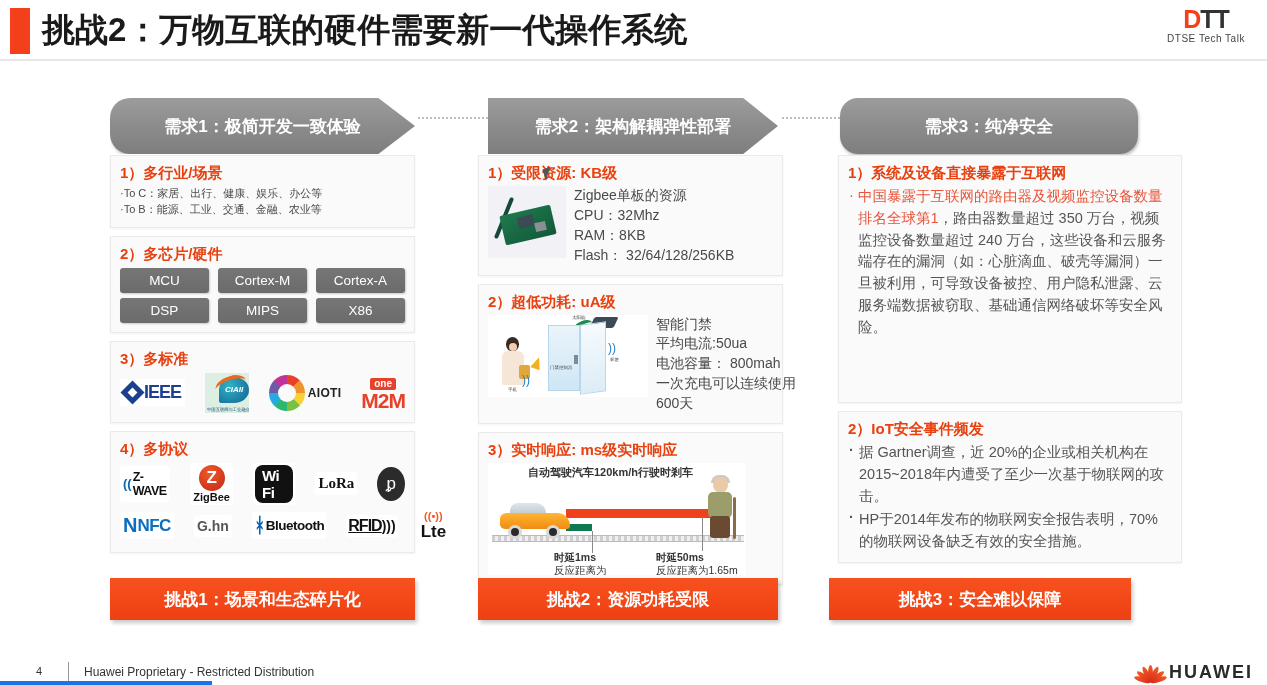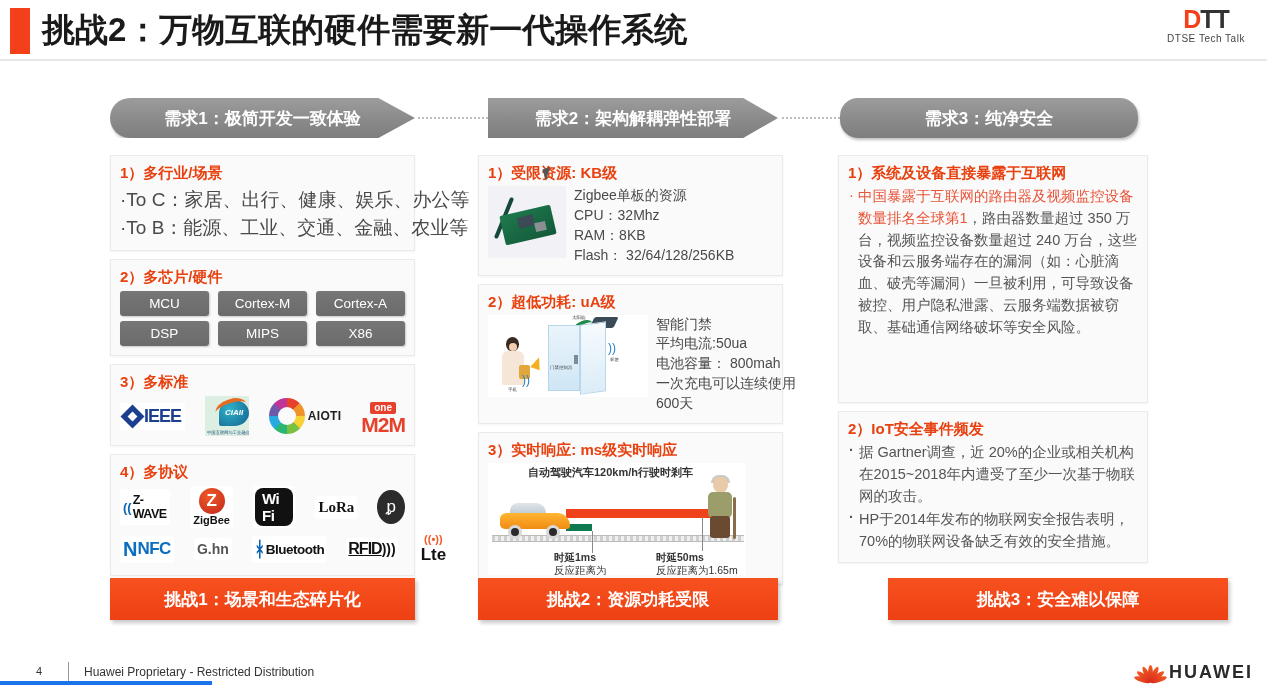--- a/index.html
+++ b/index.html
@@ -26,55 +26,55 @@
     background: #e8e8e8;
   }
   .dtt-logo { position: absolute; right: 8px; top: 6px; width: 106px; height: 44px; text-align:center; }
   .dtt-mark { font-size: 25px; font-weight: bold; line-height: 26px; letter-spacing:-1px; }
   .dtt-mark .d { color:#f4401a; }
   .dtt-mark .t { color:#333; }
   .dtt-sub { font-size: 10px; color:#444; letter-spacing:0.5px; margin-top:1px; }
 
   
   .pill {
-    position: absolute; top: 98px; height: 40px;
+    position: absolute; top: 98px; height: 56px;
     background: linear-gradient(180deg,#9c9c9c 0%, #8a8a8a 55%, #7e7e7e 100%);
     color: #fff; font-size: 17px; font-weight: bold;
     display: flex; align-items: center; justify-content: center;
     box-shadow: 1px 2px 3px rgba(0,0,0,0.25);
   }
   .pill.c1 { left:110px;  width: 305px; border-radius: 20px 20px 20px 20px;
              clip-path: polygon(0 0, 88% 0, 100% 50%, 88% 100%, 0 100%); }
   .pill.c2 { left:488px;  width: 290px; clip-path: polygon(0 0, 88% 0, 100% 50%, 88% 100%, 0 100%); }
   .pill.c3 { left:840px;  width: 298px; border-radius:18px; }
   .connector {
     position: absolute; top: 117px; height: 0;
     border-top: 2px dotted #bdbdbd;
   }
   .connector.a { left: 418px; width: 70px; }
   .connector.b { left: 782px; width: 58px; }
 
   
   .col { position: absolute; top: 155px; width: 305px; }
   .col.c1 { left: 110px; }
   .col.c2 { left: 478px; }
-  .col.c3 { left: 838px; width: 310px; }
+  .col.c3 { left: 838px; width: 344px; }
 
   .panel {
     background: #fafafa;
     border: 1px solid #eaeaea;
     box-shadow: 0 1px 2px rgba(0,0,0,0.05);
     margin-bottom: 8px;
     padding: 8px 9px 9px 9px;
   }
   .panel-title {
     color: #e8400f; font-weight: bold; font-size: 15px;
     margin-bottom: 3px; white-space: nowrap;
   }
-  .bullets { font-size: 19px; color: #4a4a4a; line-height: 1.45; }
+  .bullets { font-size: 11px; color: #4a4a4a; line-height: 1.45; }
   .bullets div { white-space: nowrap; }
 
   
   .chipgrid { display: grid; grid-template-columns: repeat(3, 1fr); gap: 5px 9px; margin-top:4px; }
   .chip {
     background: linear-gradient(180deg,#767676,#6b6b6b);
     color:#fff; font-size: 13.5px; text-align:center;
     padding: 5px 6px; border-radius: 3px;
     box-shadow: 1px 1px 2px rgba(0,0,0,0.2);
   }
@@ -202,21 +202,21 @@
   
   .obar {
     position:absolute; top: 578px; height: 42px;
     background: linear-gradient(180deg,#f7511f,#ee4013);
     color:#fff; font-weight:bold; font-size:17px;
     display:flex; align-items:center; justify-content:center;
     box-shadow: 2px 3px 4px rgba(0,0,0,0.22);
   }
   .obar.b1 { left:110px; width:305px; }
   .obar.b2 { left:478px; width:300px; }
-  .obar.b3 { left:888px; width:340px; }
+  .obar.b3 { left:829px; width:302px; }
 
   
   .footer-rule { position:absolute; left:68px; top:662px; width:1px; height:22px; background:#999; }
   .footer-num { position:absolute; left:36px; top:665px; font-size:11px; color:#333; }
   .footer-txt { position:absolute; left:84px; top:665px; font-size:12px; color:#333; }
   .footer-bar { position:absolute; left:0; top:681px; width:212px; height:4px; background:#1a73e8; }
   .hw-logo { position:absolute; right:14px; top:662px; display:flex; align-items:center; gap:6px; }
   .hw-flower { width:26px; height:18px; position:relative; }
   .hw-petal { position:absolute; bottom:0; width:5px; height:17px; border-radius:50% 50% 40% 40%;
               background:linear-gradient(180deg,#f25c24,#d92b1c); transform-origin: bottom center; }

